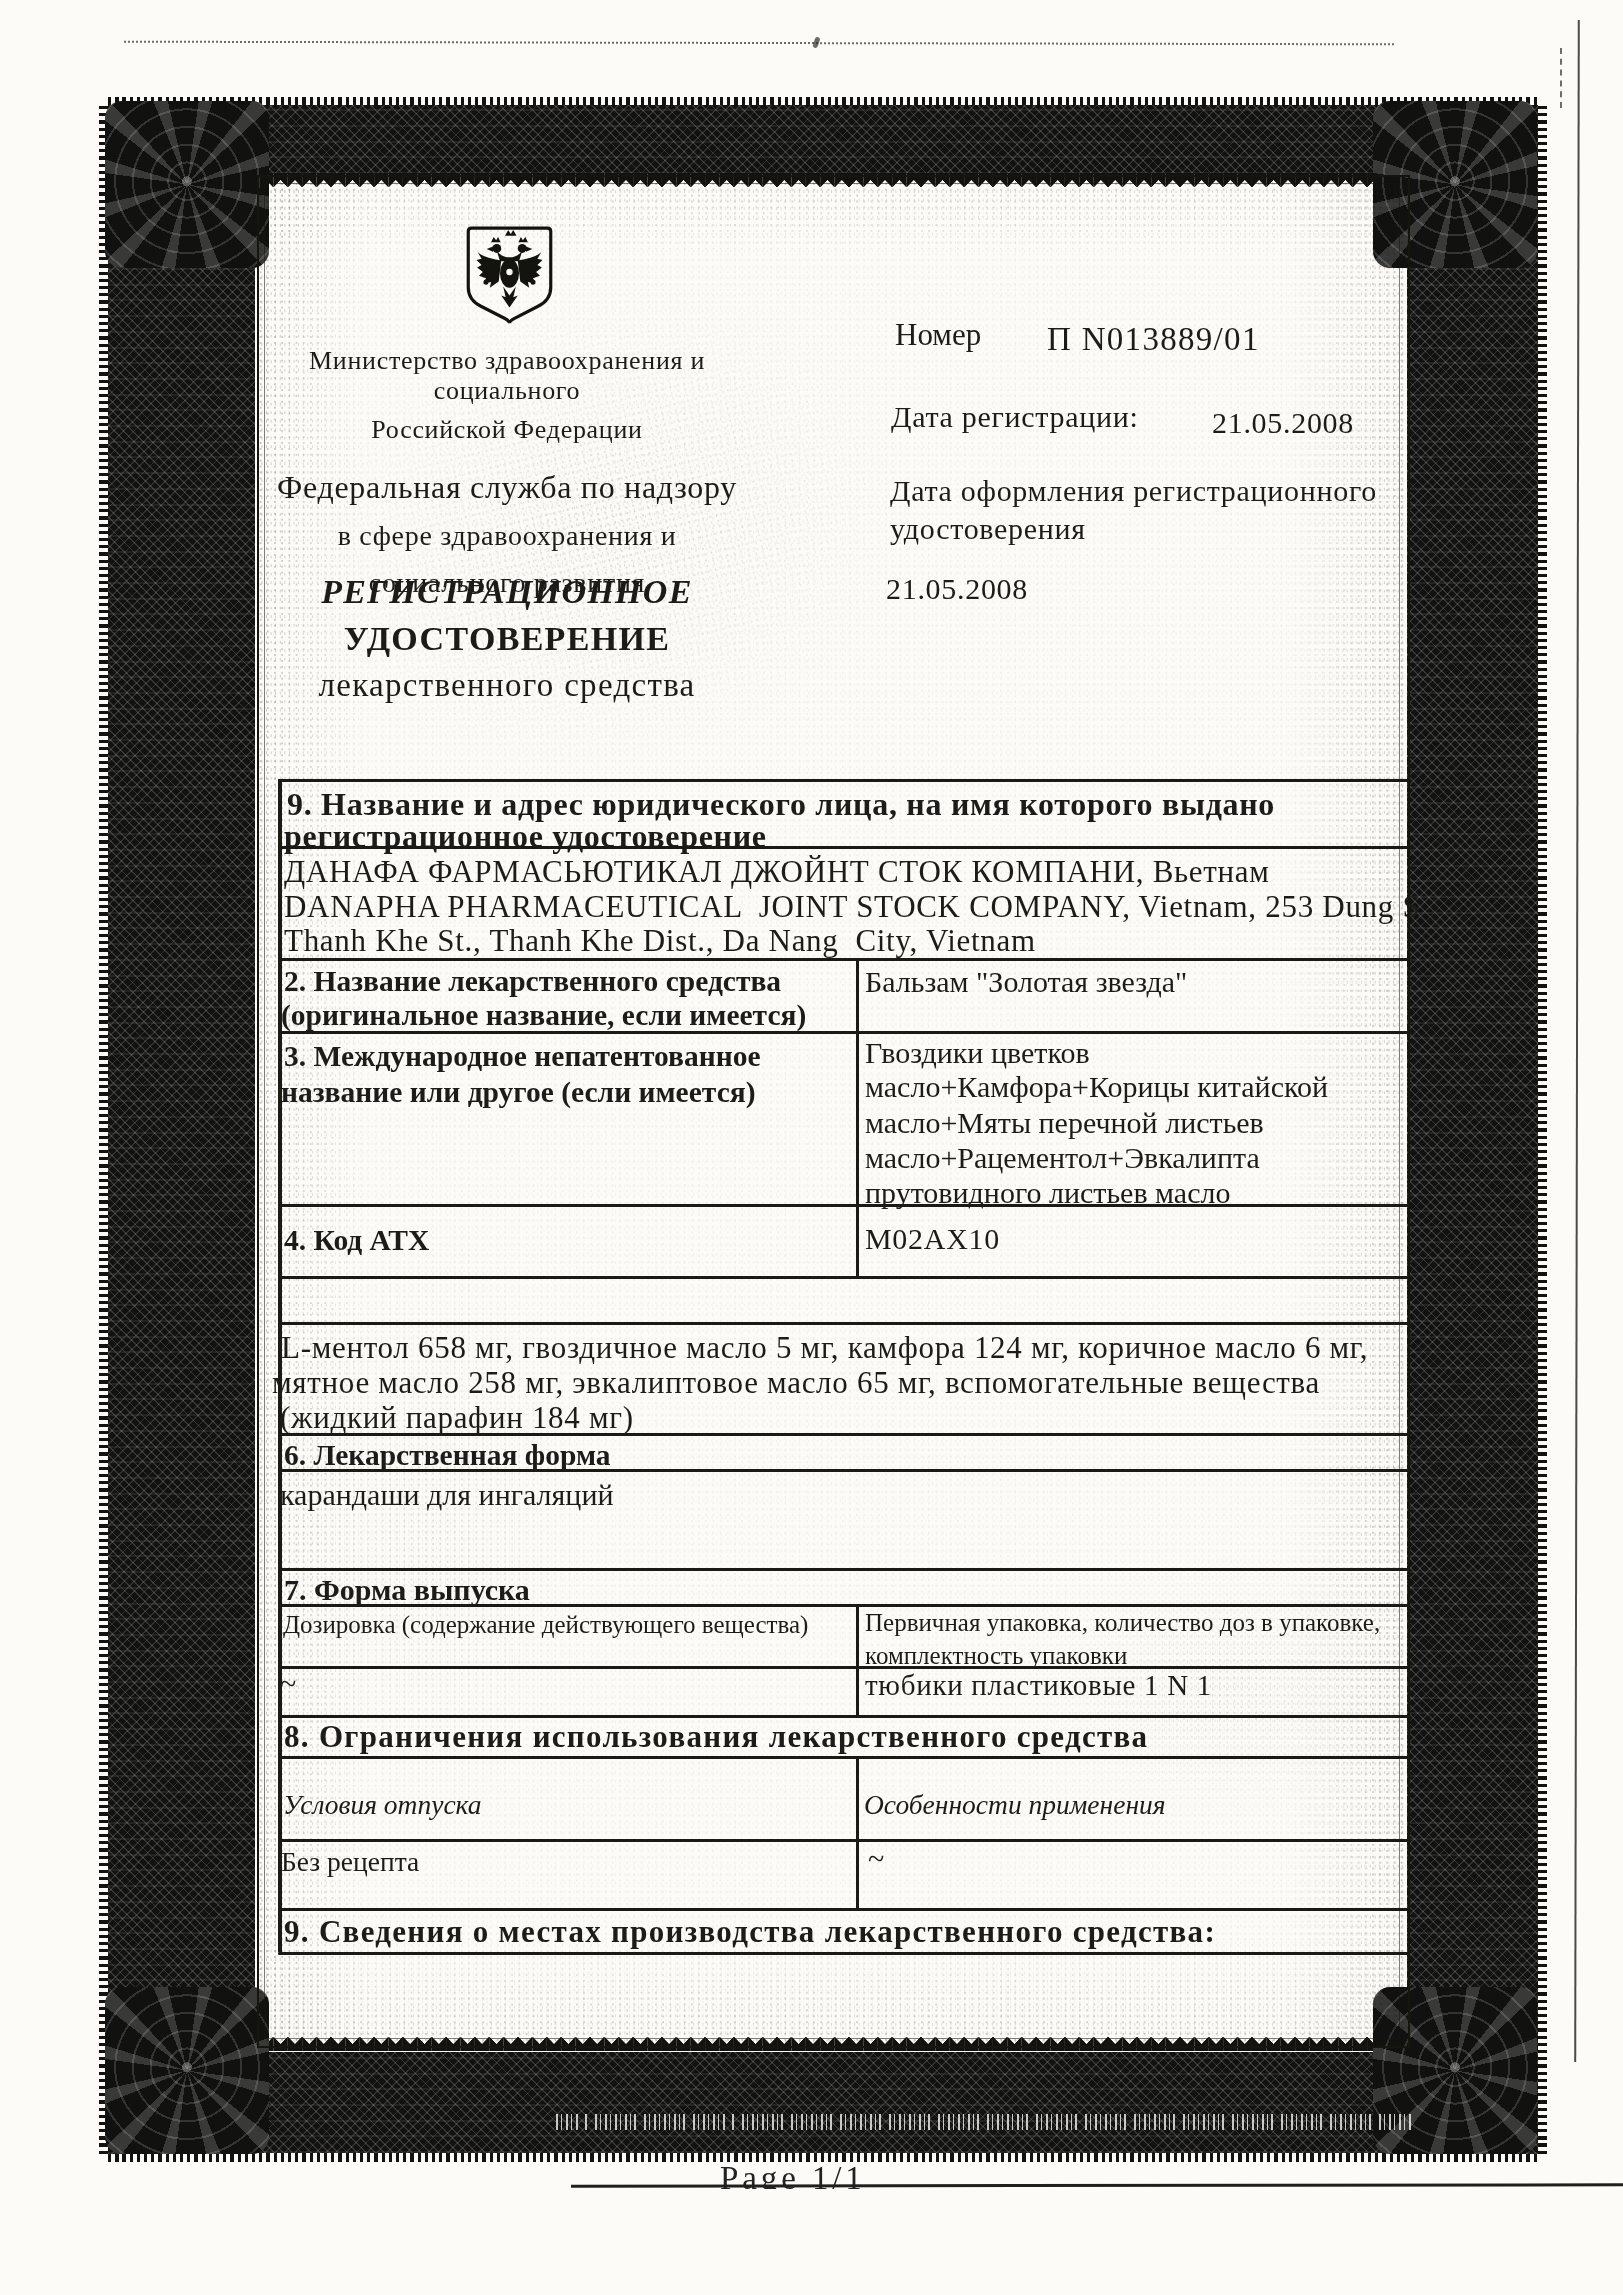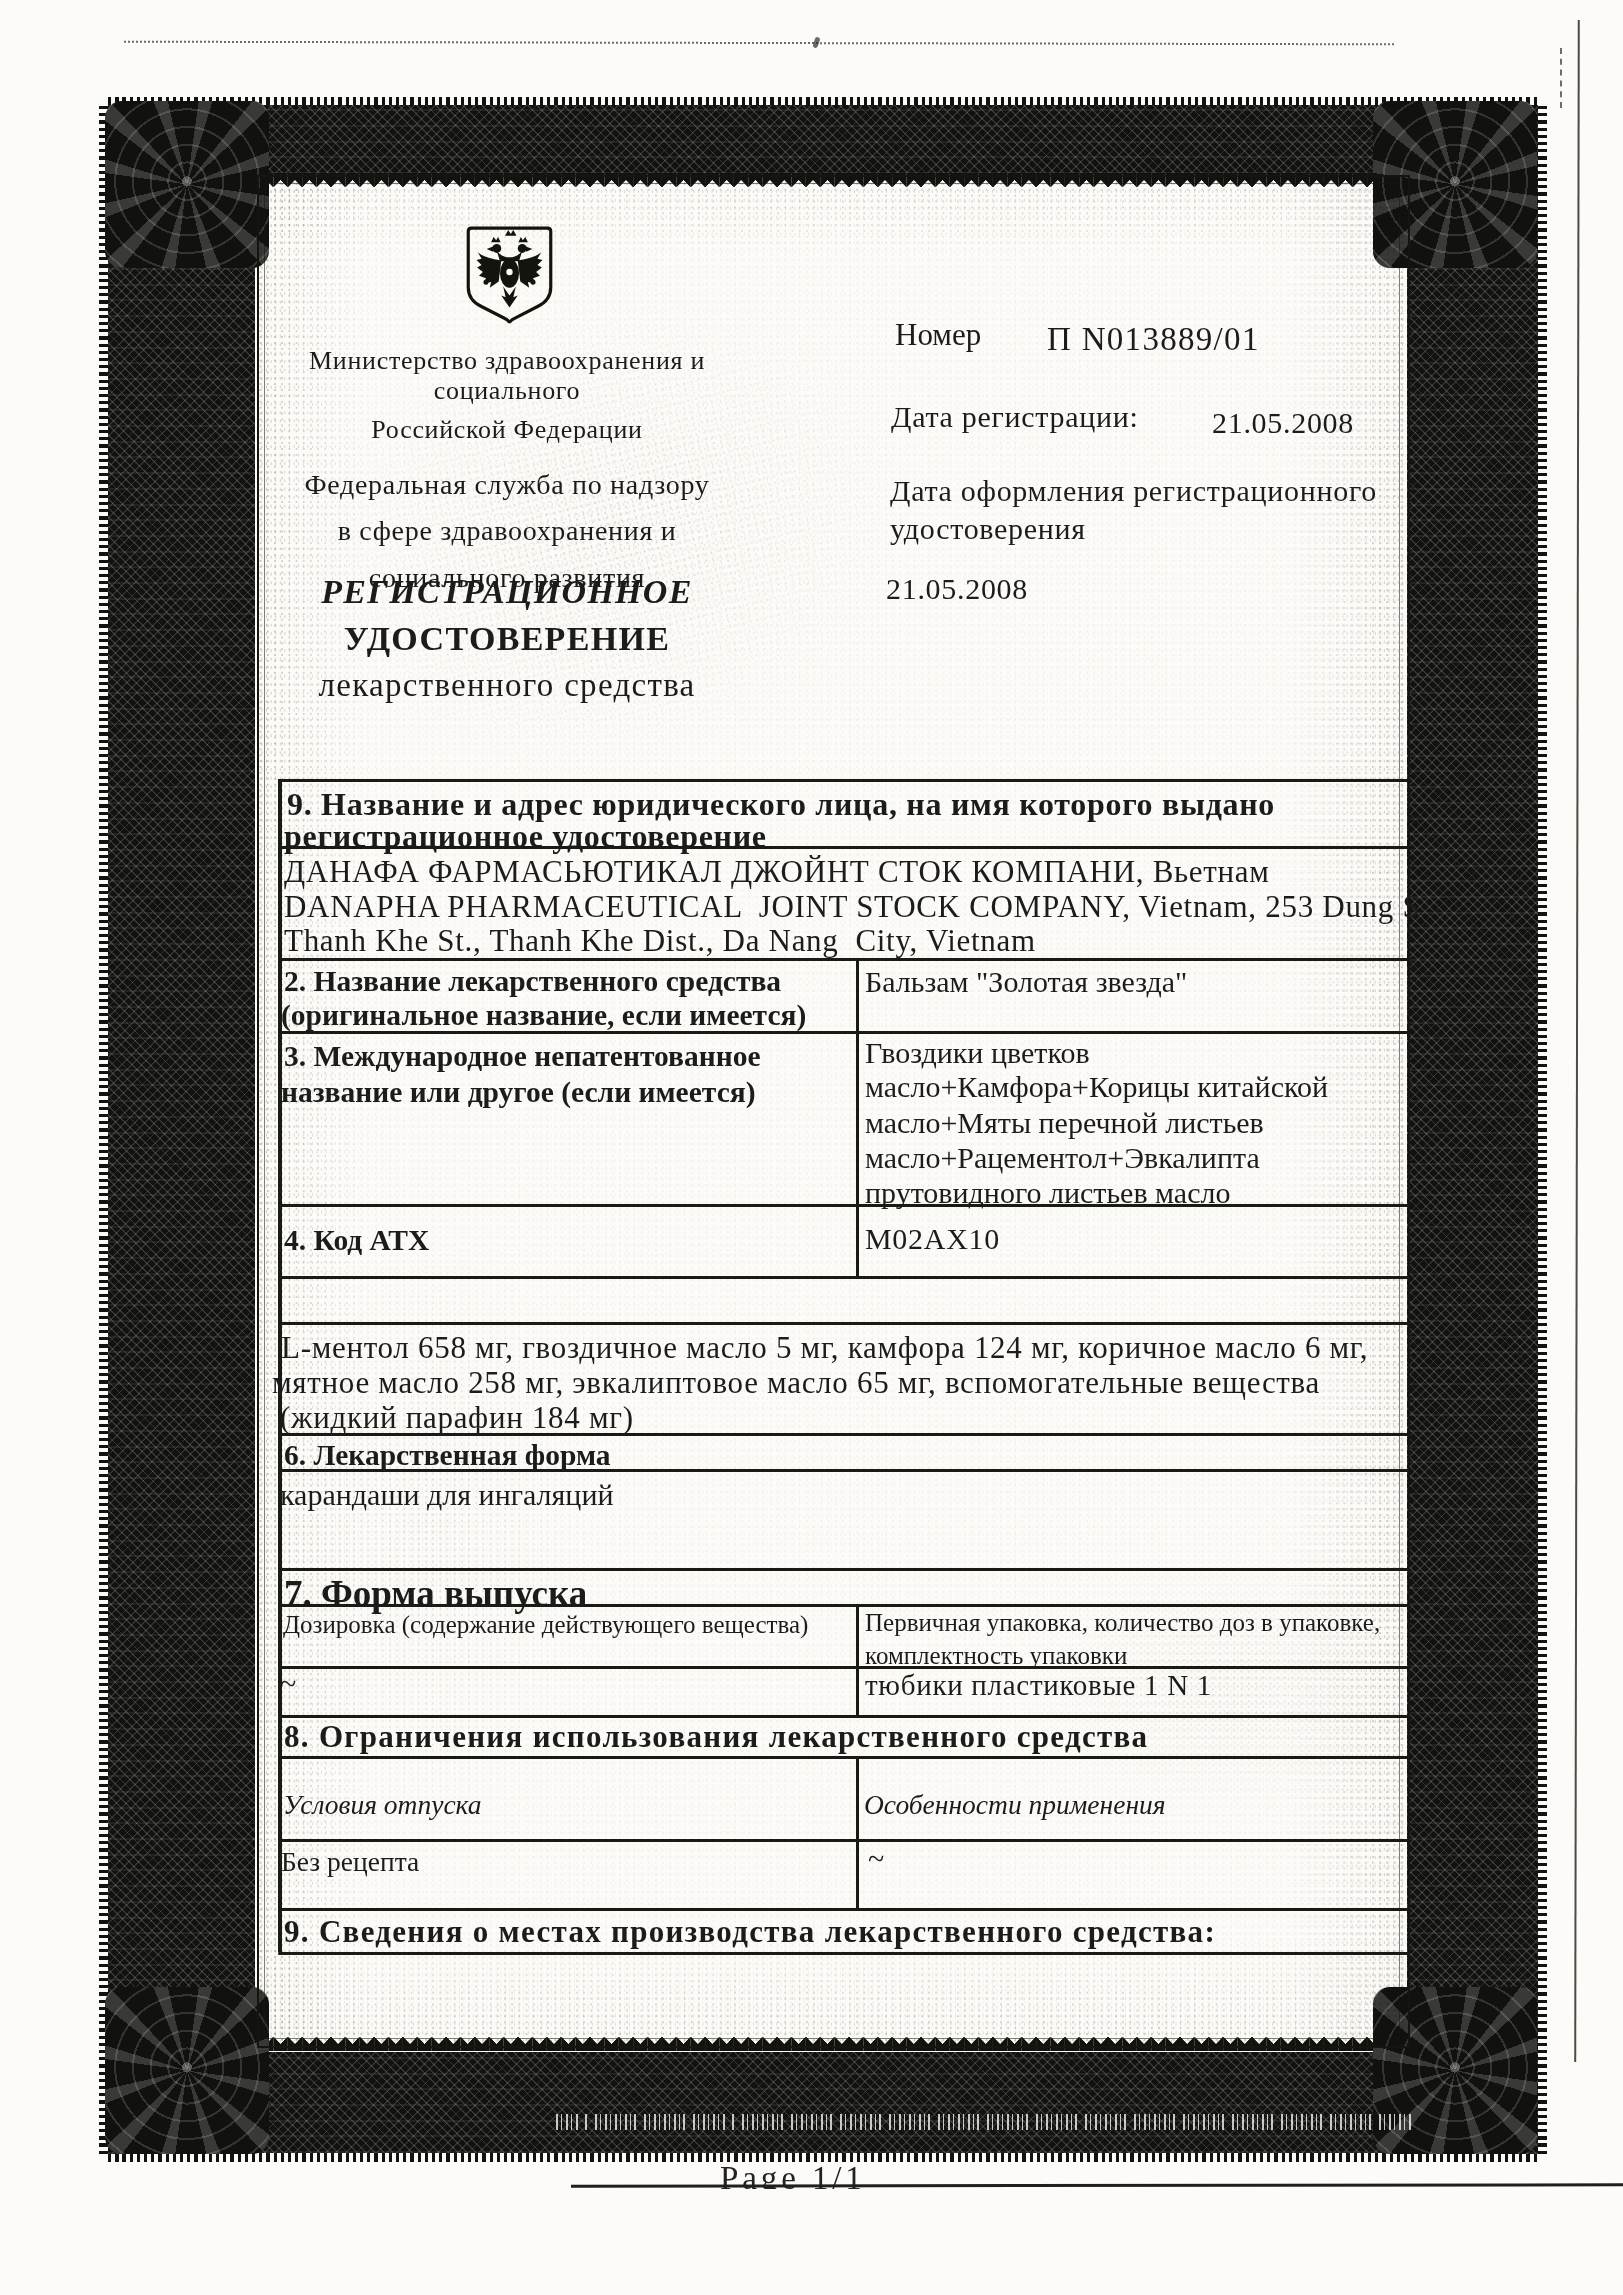--- a/index.html
+++ b/index.html
@@ -98,21 +98,21 @@
       <path d="M60,97 l10,14 10,-14 -4,17 7,-3 -13,19 -13,-19 7,3 Z"></path>
       <circle cx="33" cy="90" r="4"></circle>
         <circle cx="107" cy="90" r="4"></circle>
       <circle cx="70" cy="74" r="5" fill="#fcfbf7"></circle>
     </g>
   </svg>
 
   <div class="cblock" style="left:245px;top:346px;width:524px;">
     <span class="ln" style="font-size:26px;letter-spacing:0.7px;">Министерство здравоохранения и социального</span>
     <span class="ln" style="font-size:26px;letter-spacing:0.7px;margin-top:9.2px;">Российской Федерации</span>
-    <span class="ln" style="font-size:28px;letter-spacing:0.7px;margin-top:23.6px;">Федеральная служба по надзору</span>
+    <span class="ln" style="font-size:32px;letter-spacing:0.7px;margin-top:23.6px;">Федеральная служба по надзору</span>
     <span class="ln" style="font-size:28px;letter-spacing:0.7px;margin-top:14.4px;">в сфере здравоохранения и</span>
     <span class="ln" style="font-size:28px;letter-spacing:0.7px;margin-top:14.4px;">социального развития</span>
   </div>
 
   <div class="cblock" style="left:245px;top:573px;width:524px;">
     <span class="ln b" style="font-size:34px;letter-spacing:1.3px;font-style:italic;">РЕГИСТРАЦИОННОЕ</span>
     <span class="ln b" style="font-size:34px;letter-spacing:1.3px;margin-top:9.2px;">УДОСТОВЕРЕНИЕ</span>
     <span class="ln" style="font-size:33px;letter-spacing:1.3px;margin-top:9.2px;">лекарственного средства</span>
   </div>
 
@@ -167,21 +167,21 @@
   <span class="t b" style="left:284px;top:1225px;font-size:29.5px;">4. Код АТХ</span>
   <span class="t" style="left:865px;top:1223px;font-size:30px;letter-spacing:0.7px;">M02AX10</span>
 
   <span class="t" style="left:281px;top:1331px;font-size:31px;letter-spacing:0.7px;">L-ментол 658 мг, гвоздичное масло 5 мг, камфора 124 мг, коричное масло 6 мг,</span>
   <span class="t" style="left:272px;top:1366px;font-size:31px;letter-spacing:0.7px;">мятное масло 258 мг, эвкалиптовое масло 65 мг, вспомогательные вещества</span>
   <span class="t" style="left:280px;top:1401px;font-size:31px;letter-spacing:0.7px;">(жидкий парафин 184 мг)</span>
 
   <span class="t b" style="left:284px;top:1440px;font-size:29.5px;">6. Лекарственная форма</span>
   <span class="t" style="left:280px;top:1479px;font-size:30px;">карандаши для ингаляций</span>
 
-  <span class="t b" style="left:284px;top:1574px;font-size:37px;">7. Форма выпуска</span>
+  <span class="t b" style="left:284px;top:1574px;font-size:30px;">7. Форма выпуска</span>
   <span class="t" style="left:283px;top:1611px;font-size:25px;">Дозировка (содержание действующего вещества)</span>
   <span class="t" style="left:865px;top:1609px;font-size:25px;">Первичная упаковка, количество доз в упаковке,</span>
   <span class="t" style="left:865px;top:1642px;font-size:25px;">комплектность упаковки</span>
   <span class="t" style="left:280px;top:1668px;font-size:30px;">~</span>
   <span class="t" style="left:865px;top:1670px;font-size:29px;letter-spacing:0.7px;">тюбики пластиковые 1 N 1</span>
 
   <span class="t b" style="left:284px;top:1720px;font-size:31px;letter-spacing:1.3px;">8. Ограничения использования лекарственного средства</span>
   <span class="t i" style="left:283px;top:1790px;font-size:27.5px;">Условия отпуска</span>
   <span class="t i" style="left:864px;top:1790px;font-size:27.5px;">Особенности применения</span>
   <span class="t" style="left:281px;top:1847px;font-size:27.5px;">Без рецепта</span>

